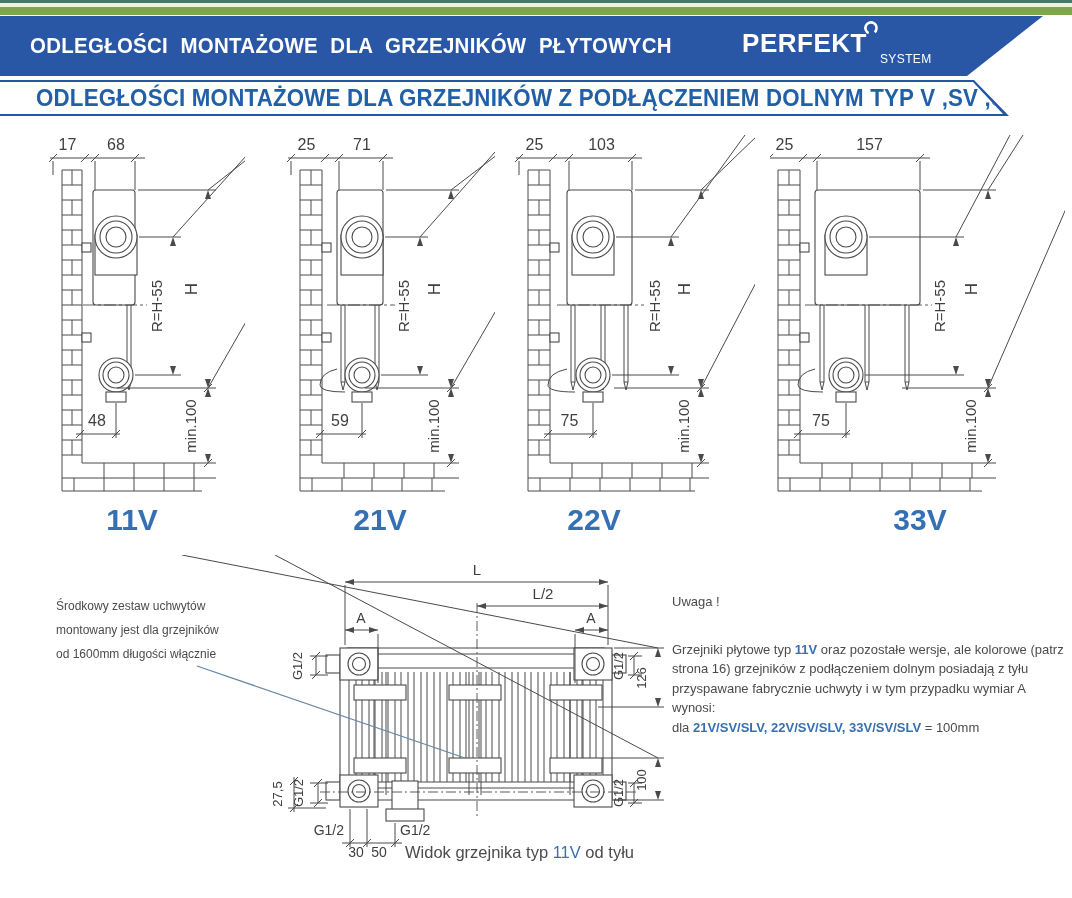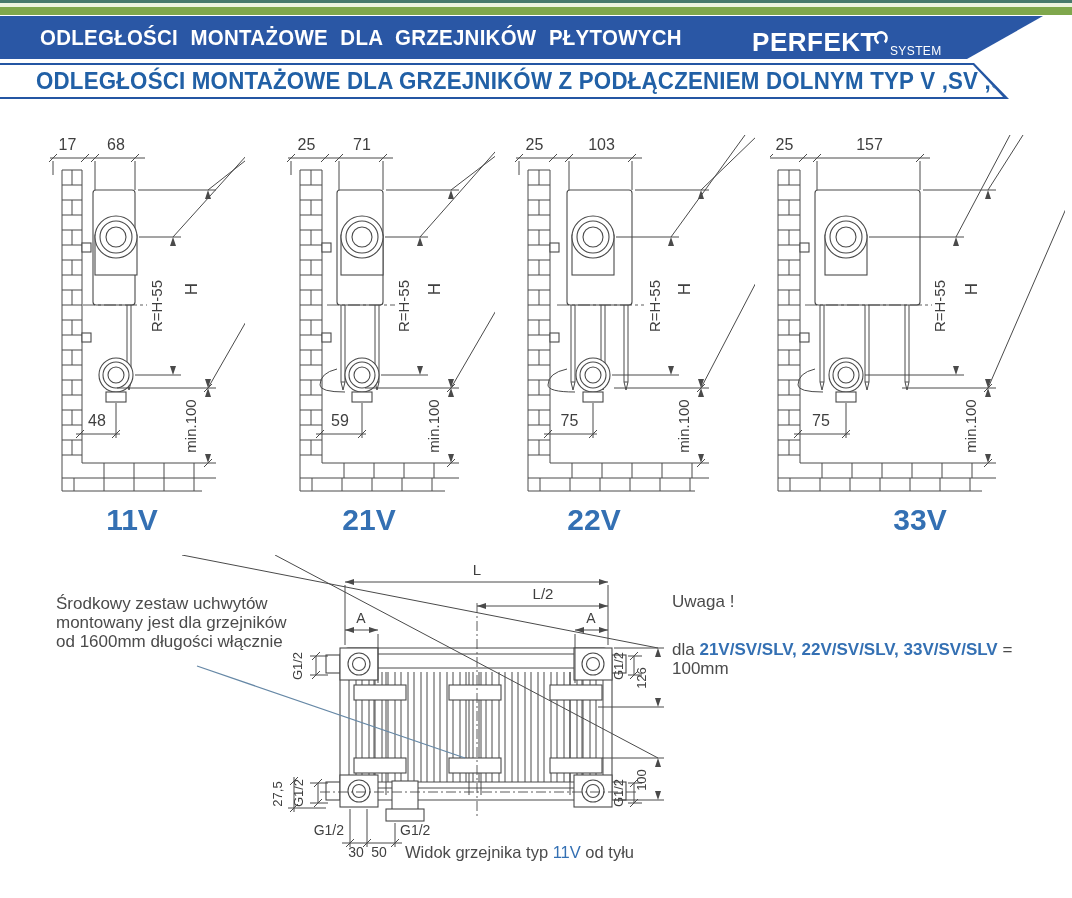--- a/index.html
+++ b/index.html
@@ -2,47 +2,47 @@
 <html><head>
 <meta charset="utf-8">
 <style>
   html,body{margin:0;padding:0;background:#fff;}
   .page{position:relative;width:1072px;height:898px;background:#fff;overflow:hidden;
         font-family:"Liberation Sans",sans-serif;}
   
   .strip-teal{height:3px;background:#47796b;}
   .strip-pale{height:4px;background:#edf3de;}
   .strip-green{height:8px;background:#7fa74c;}
-  .banner-blue{height:43px;background:#2a57a5;margin-top:1px;
+  .banner-blue{height:60px;background:#2a57a5;margin-top:1px;
                clip-path:polygon(0 0,1043px 0,967px 100%,0 100%);
-               display:flex;align-items:center;padding-left:40px;box-sizing:border-box;}
+               display:flex;align-items:center;padding-left:30px;box-sizing:border-box;}
   .banner-title{color:#fff;font-size:22px;font-weight:700;letter-spacing:.3px;word-spacing:7px;
                 transform:scaleX(.93);transform-origin:left center;white-space:nowrap;}
-  .logo{display:flex;align-items:flex-end;margin-left:22px;position:relative;top:1px;}
+  .logo{display:flex;align-items:flex-start;margin-left:22px;position:relative;top:1px;}
   .logo-brand{color:#fff;font-size:26px;font-weight:800;letter-spacing:.5px;}
   .logo-swirl{position:relative;top:-8px;left:-4px;}
   .logo-sub{color:#fff;font-size:12px;font-weight:400;letter-spacing:.4px;margin-left:-3px;margin-top:24px;}
   .gap-white{height:4px;background:#fff;}
   .banner-white-outer{height:36px;background:#2456a3;
                       clip-path:polygon(0 0,974px 0,1009px 100%,0 100%);position:relative;}
   .banner-white-inner{position:absolute;left:0;top:2px;bottom:2px;right:0;background:#fff;
                       clip-path:polygon(0 0,973px 0,1003px 100%,0 100%);
                       display:flex;align-items:center;padding-left:36px;box-sizing:border-box;}
   .subtitle{color:#2160a6;font-size:23px;font-weight:600;letter-spacing:.2px;
             transform:scaleX(.97);transform-origin:left center;white-space:nowrap;}
   
   .dsvg{position:absolute;top:135px;}
   .rsvg{position:absolute;top:555px;left:30px;}
   svg text{font-family:"Liberation Sans",sans-serif;}
   .type-label{position:absolute;top:503px;transform:translateX(-50%);
               font-size:30px;font-weight:600;color:#3470b3;}
   
-  .note-left{position:absolute;left:56px;top:594px;width:280px;font-size:17px;line-height:19px;
+  .note-left{position:absolute;left:56px;top:594px;width:280px;font-size:12px;line-height:24px;
              color:#4b4b4b;white-space:pre-line;z-index:2;}
-  .note-right{position:absolute;left:672px;top:592px;width:400px;font-size:17px;
+  .note-right{position:absolute;left:672px;top:592px;width:400px;font-size:13px;
               line-height:19.5px;color:#4b4b4b;}
   .note-right .heading{margin:0 0 28px 0;}
   .note-right p{margin:0;}
   .hl{color:#3470b3;font-weight:700;}
   .hl2{color:#3470b3;font-weight:600;}
   .dla-line{margin-top:5px;}
   .dla-line + .dla-line{margin-top:26px;}
 </style>
 </head>
 <body>
@@ -652,26 +652,27 @@
           <text x="349" y="302" font-size="14" fill="#3f3f3f" text-anchor="middle">50</text>
           <text x="314" y="280" font-size="14" fill="#3f3f3f" text-anchor="end">G1/2</text>
           <text x="370" y="280" font-size="14" fill="#3f3f3f" text-anchor="start">G1/2</text>
         </g>
         <line x1="167" y1="111" x2="435" y2="203" stroke="#6688a6" stroke-width="1.2"></line>
         <text x="375" y="303" font-size="16.5" fill="#4b4b4b" text-anchor="start"><tspan>Widok grzejnika typ </tspan><tspan fill="#3470b3">11V</tspan><tspan> od tyłu</tspan></text>
       </svg>
     </div>
 
   <div class="type-label" style="left:132px">11V</div>
-  <div class="type-label" style="left:369px">21V</div>
+  <div class="type-label" style="left:380px">21V</div>
   <div class="type-label" style="left:594px">22V</div>
   <div class="type-label" style="left:920px">33V</div>
 
   <div class="note-left">Środkowy zestaw uchwytów
 montowany jest dla grzejników
 od 1600mm długości włącznie</div>
 
   <div class="note-right">
     <p class="heading">Uwaga !</p>
+    <p><span>Grzejniki płytowe typ </span><span class="hl">11V</span><span> oraz pozostałe wersje, ale kolorowe (patrz strona 16) grzejników z podłączeniem dolnym posiadają z tyłu przyspawane fabrycznie uchwyty i w tym przypadku wymiar A wynosi:</span></p>
     <p class="dla-line"><span>dla </span><span class="hl2">21V/SV/SLV, 22V/SV/SLV, 33V/SV/SLV</span><span> = 100mm</span></p>
   </div>
 
 </div>
 
 </body></html>

